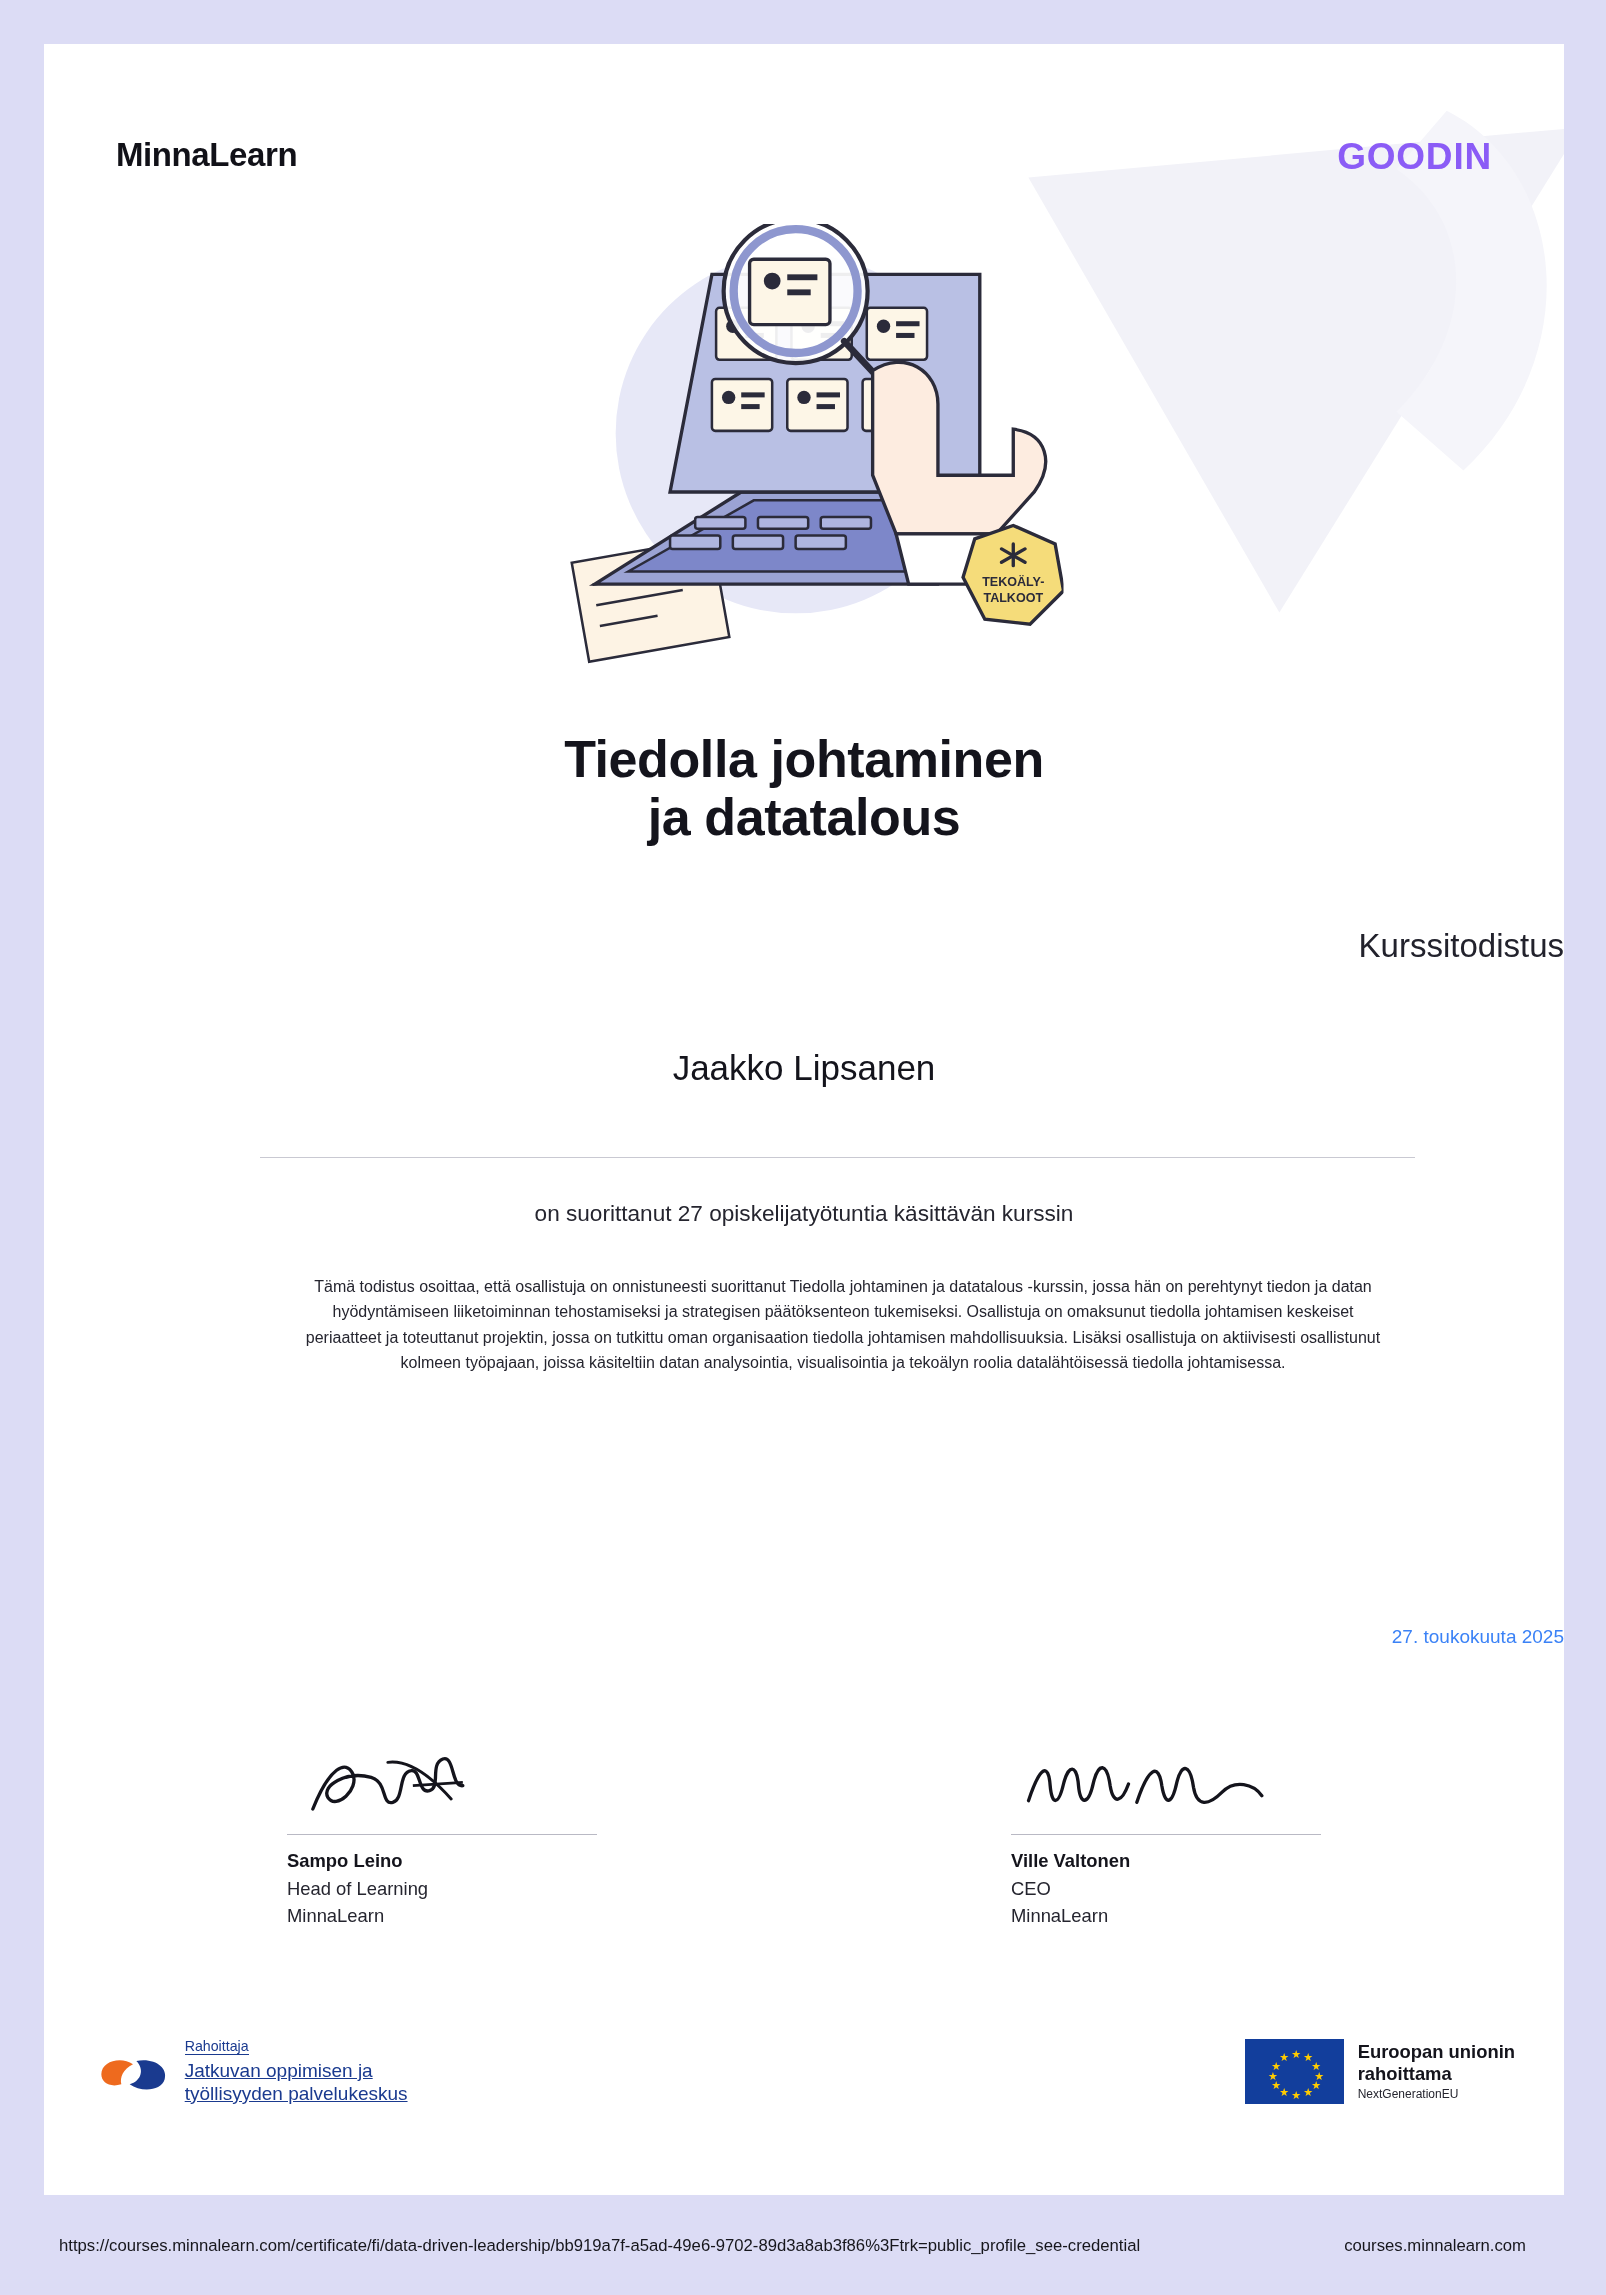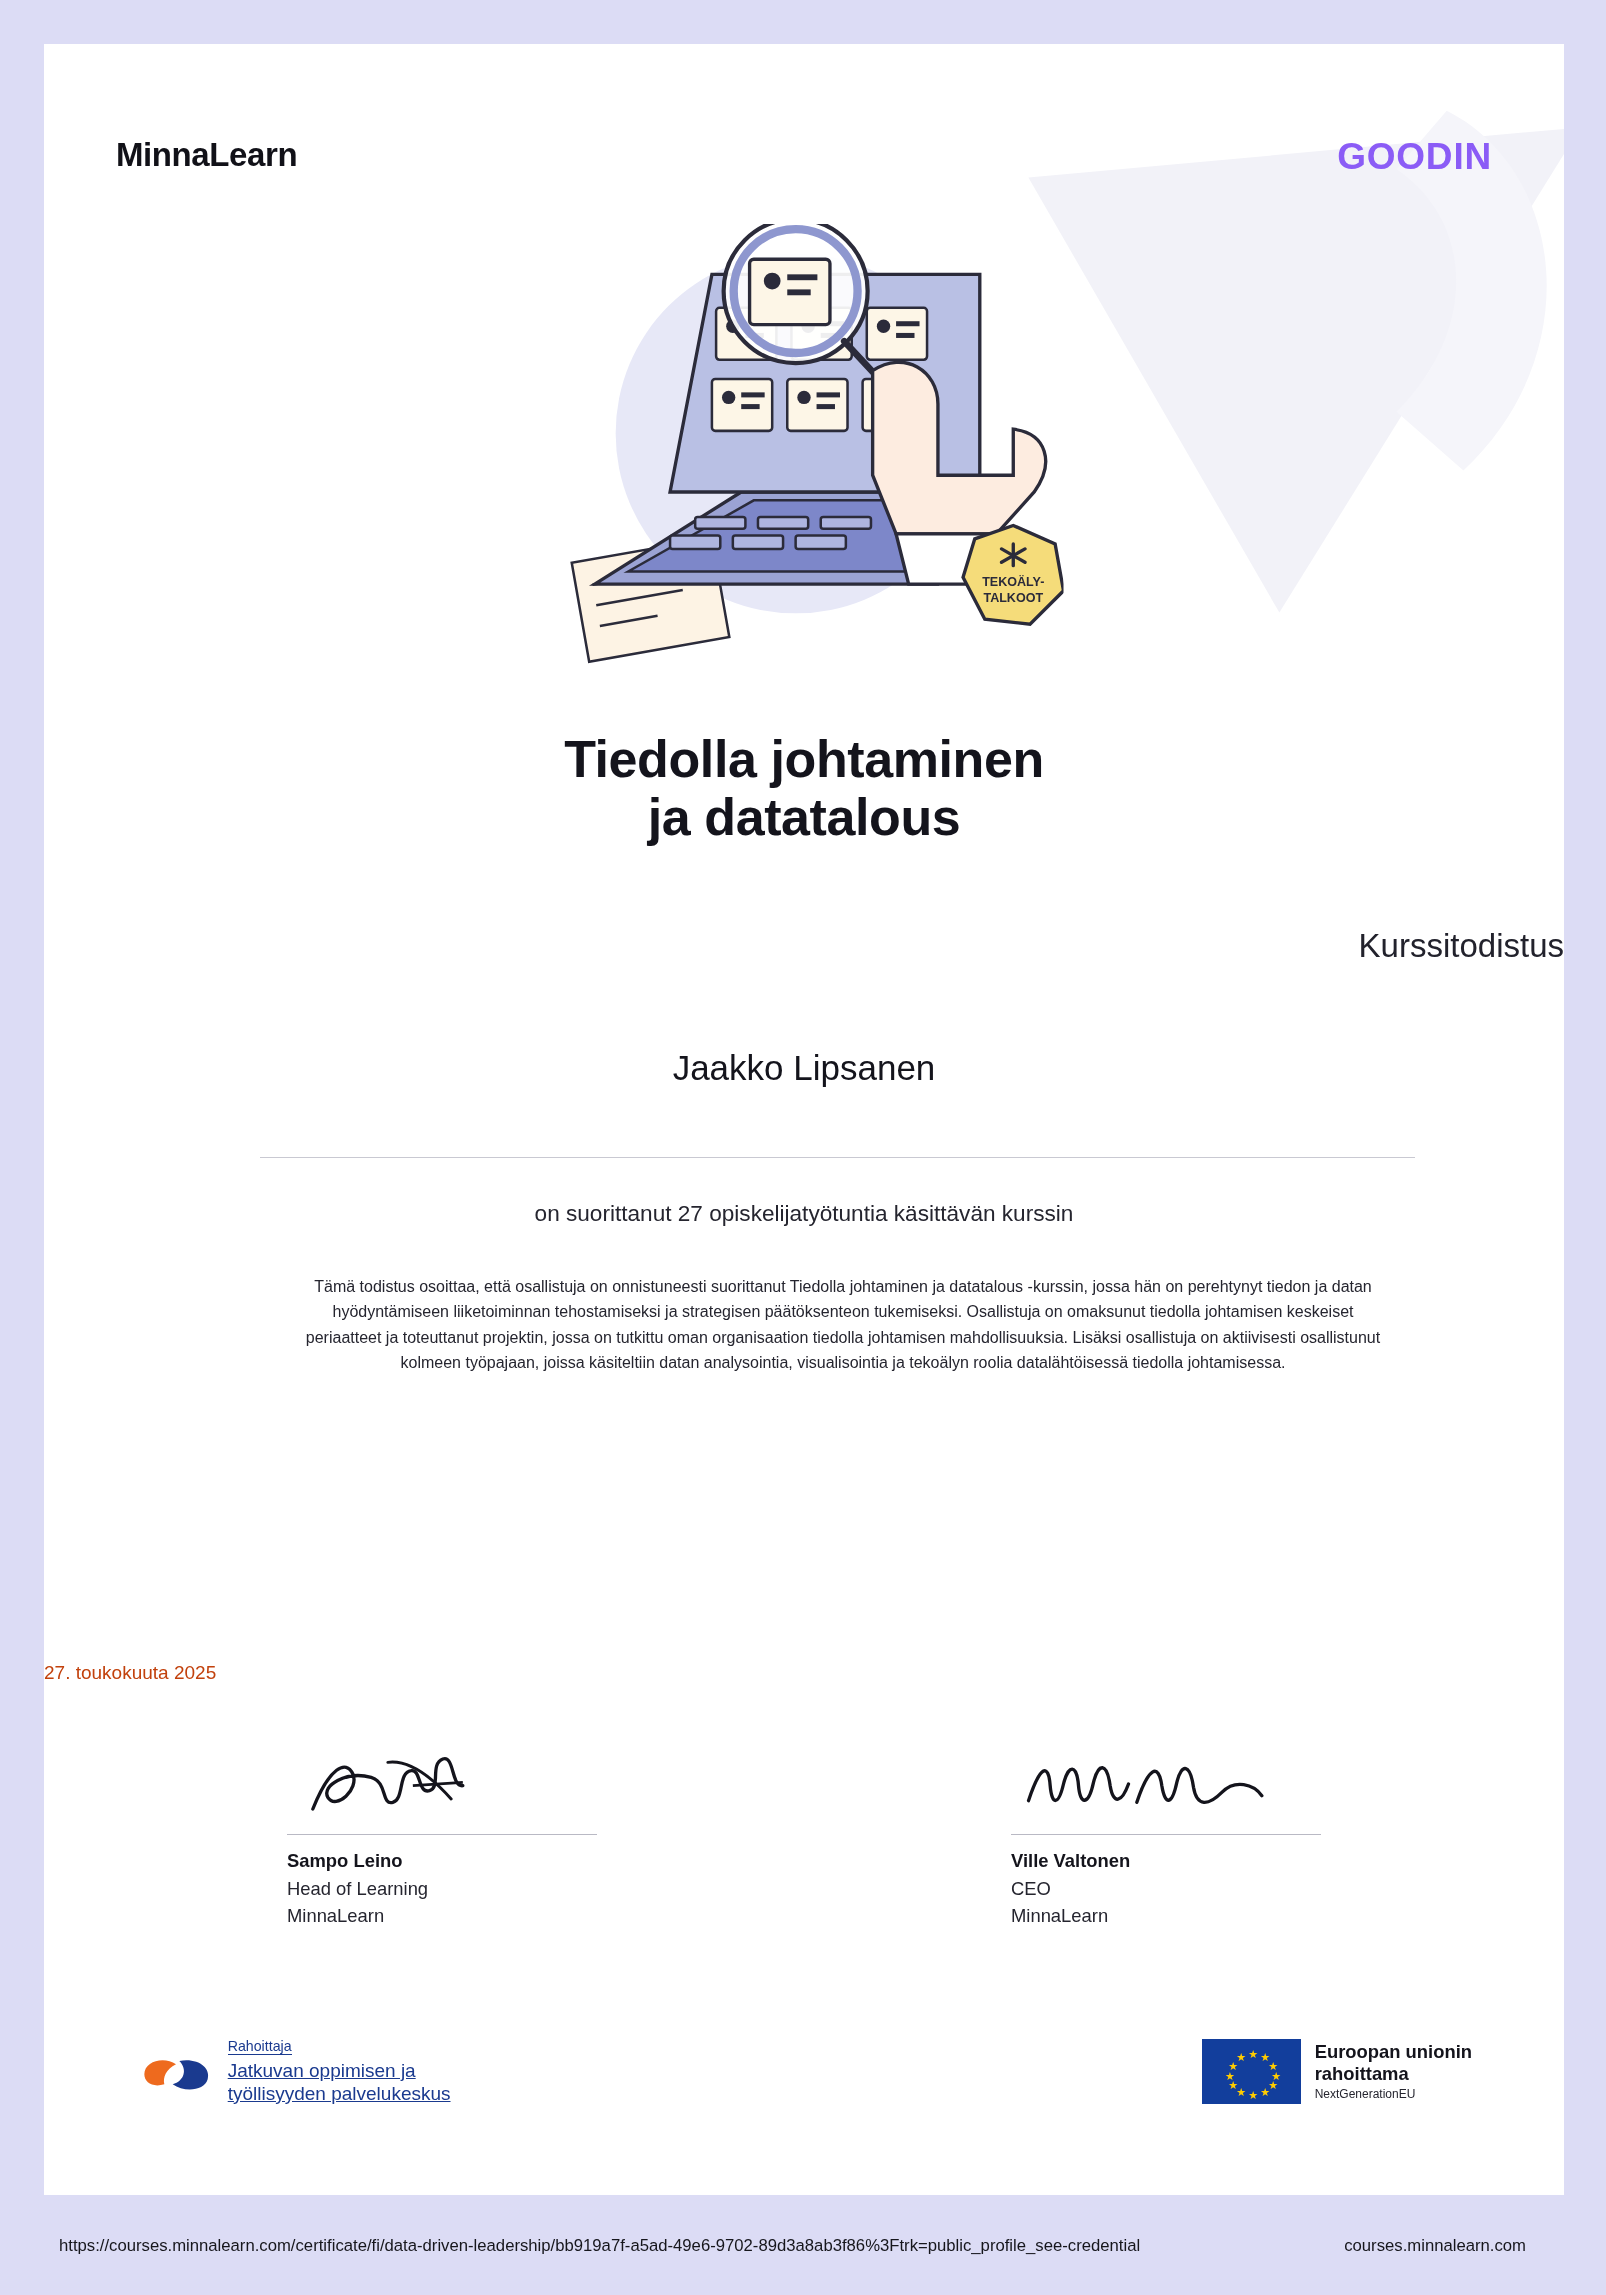--- a/index.html
+++ b/index.html
@@ -117,24 +117,23 @@
     width: 1080px;
     text-align: center;
     font-size: 16px;
     line-height: 1.58;
     color: #25252f;
   }
   .date {
     position: absolute;
     top: 1582px;
     width: 100%;
-    text-align: left;
+    text-align: right;
     font-size: 19px;
-    color: #c2410c;
-    margin-top: 36px;
+    color: #3b82f6;
   }
 
   .signatures {
     position: absolute;
     top: 1690px;
     left: 0;
     width: 100%;
     box-sizing: border-box;
     padding: 0 243px;
     display: flex;
@@ -165,21 +164,21 @@
     font-size: 18.4px;
     color: #25252f;
   }
 
   .footer-logos {
     position: absolute;
     bottom: 90px;
     left: 0;
     width: 100%;
     box-sizing: border-box;
-    padding: 0 92px;
+    padding: 0 49px;
     display: flex;
     justify-content: space-between;
     align-items: center;
   }
   .funder { display: flex; align-items: center; gap: 11.7px; }
   .funder-text .small {
     font-size: 14.2px;
     color: #1a3a8f;
     border-bottom: 0.8px solid #1a3a8f;
     display: inline-block;

